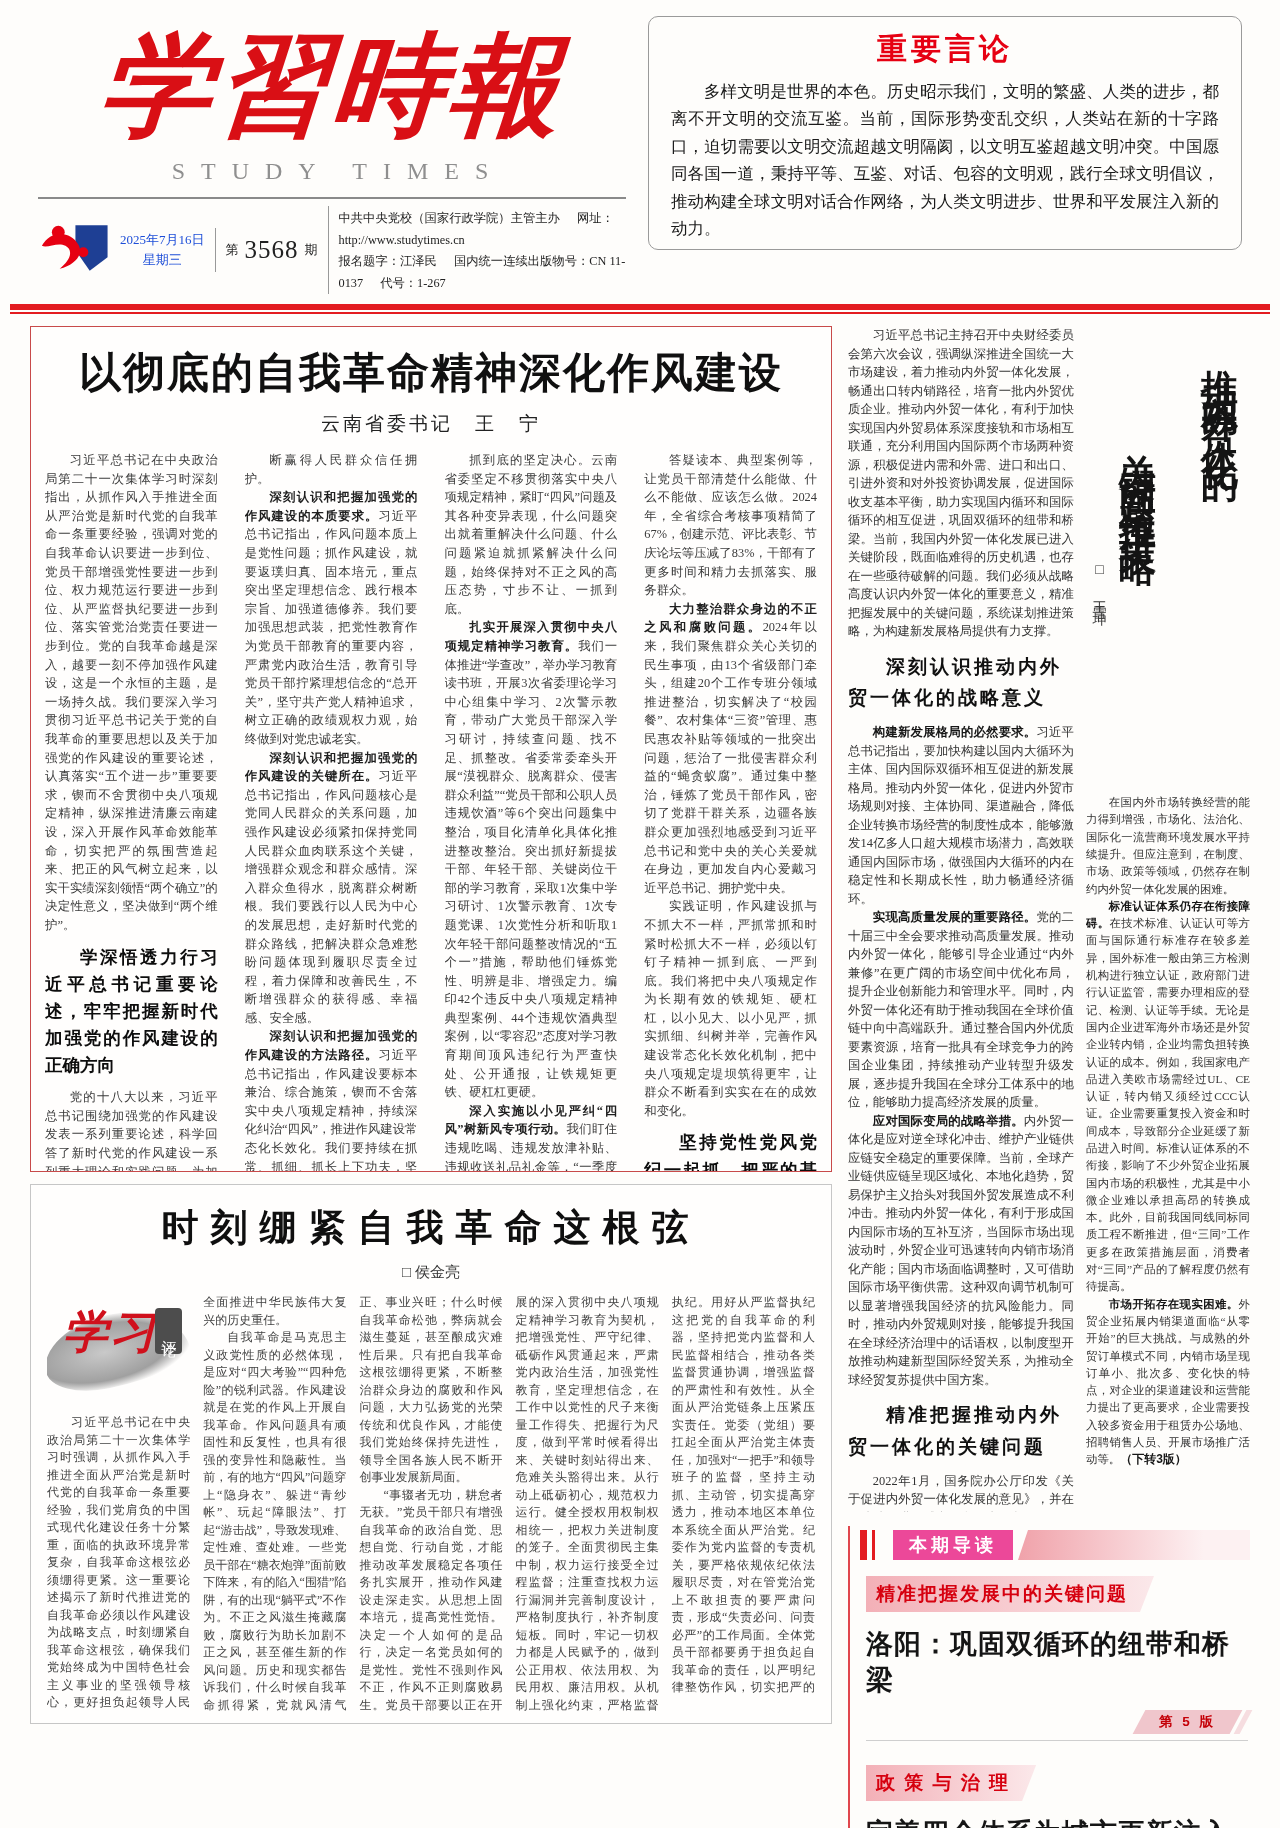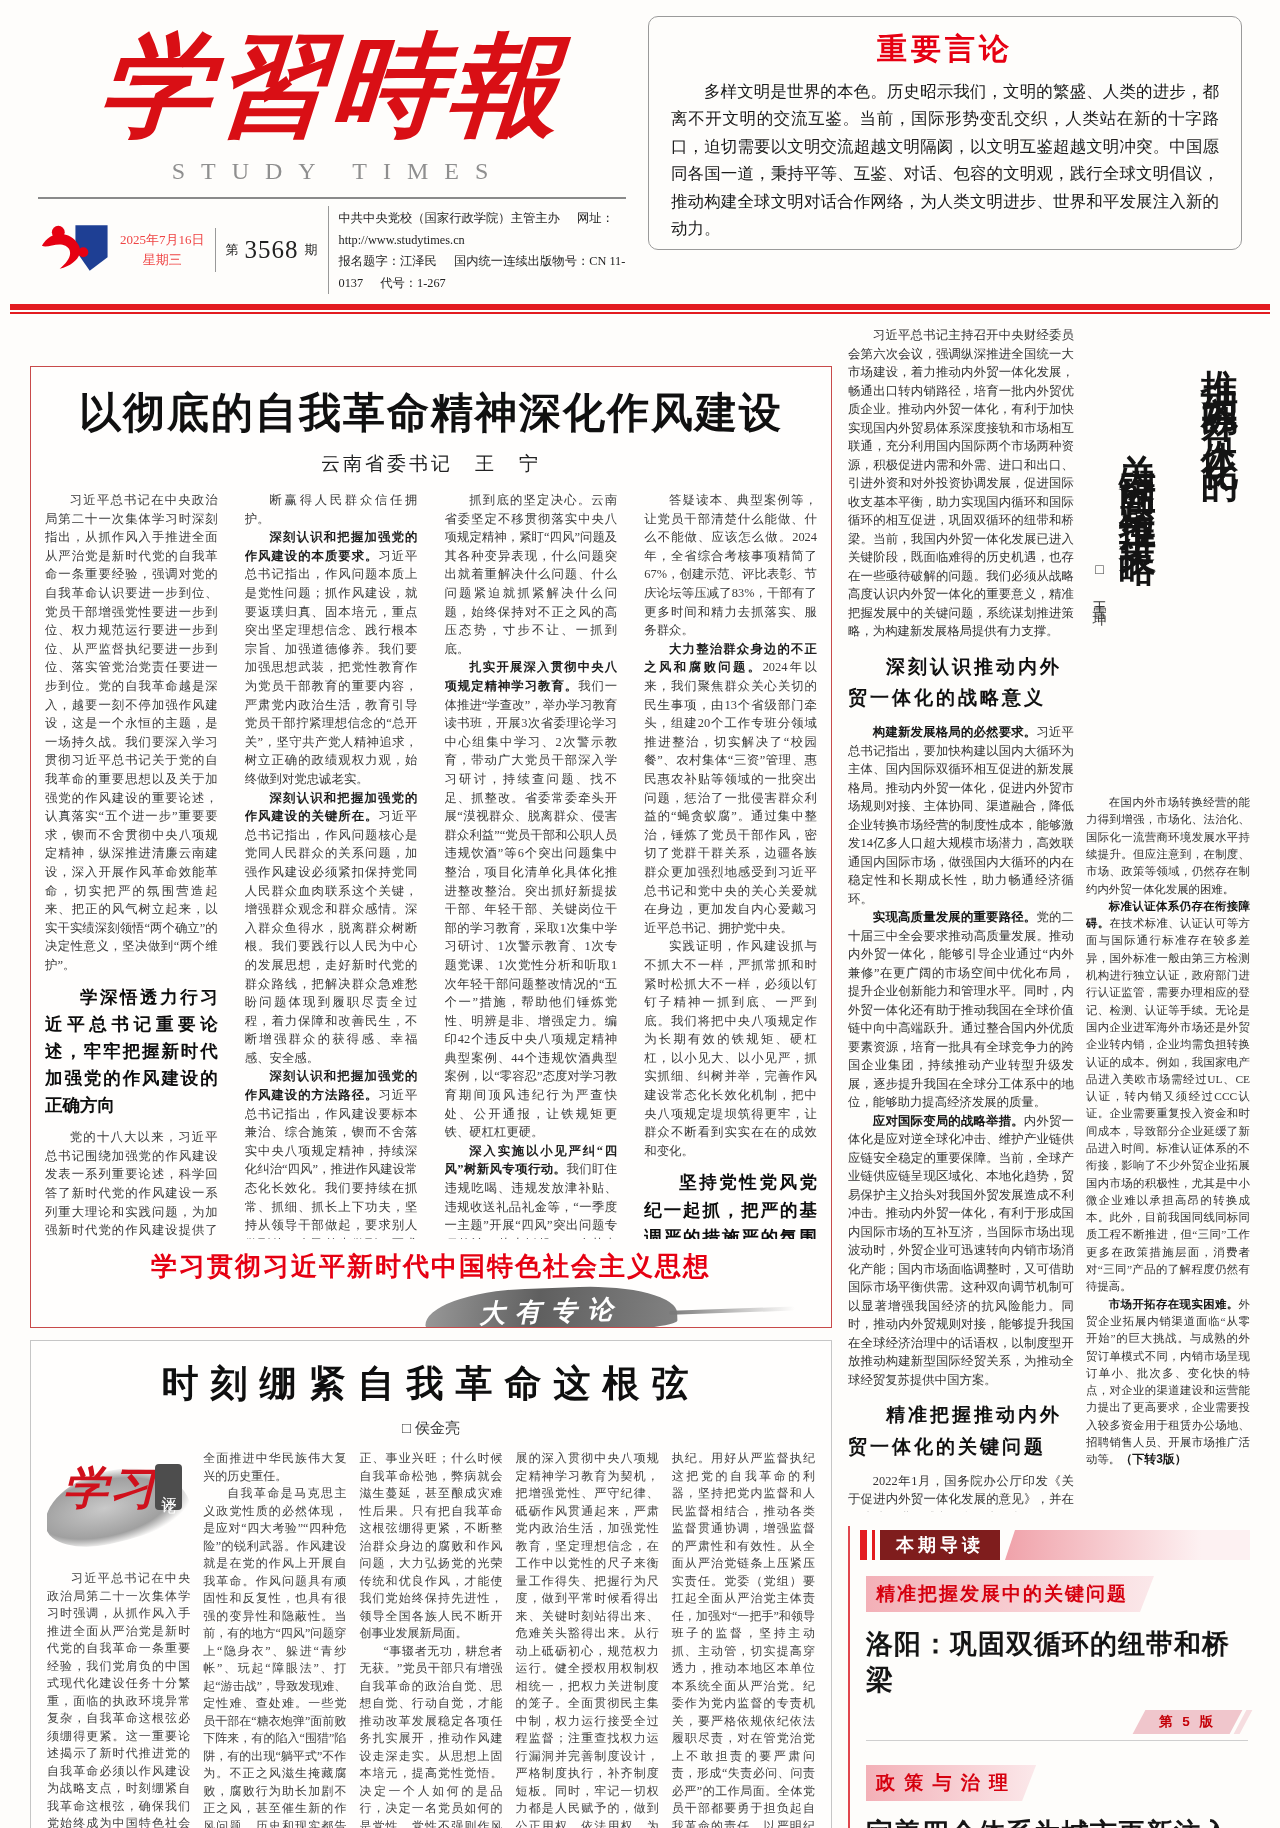--- a/index.html
+++ b/index.html
@@ -9,42 +9,42 @@
 
   
   .header { display:flex; padding:16px 38px 0 38px; gap:22px; }
   .header-left { width:588px; flex:none; }
   .masthead { font-size:112px; font-weight:900; color:#d90f15; text-align:center; line-height:1.25;
               letter-spacing:4px; font-style:italic; transform:skewX(-4deg); white-space:nowrap;
               font-family:"Liberation Serif",serif; }
   .masthead-en { text-align:center; font-size:24px; letter-spacing:16px; color:#8f8f8f; padding:2px 0 8px 12px; }
   .info-row { border-top:2px solid #8a8a8a; margin-top:4px; padding-top:7px; display:flex; align-items:center; gap:10px; }
   .logo-icon { flex:none; }
-  .date-block { font-size:13px; text-align:center; line-height:1.55; flex:none; color:#ef4444; }
+  .date-block { font-size:13px; text-align:center; line-height:1.55; flex:none; color:#1d4ed8; }
   .seg { border-left:1px solid #999; padding-left:10px; min-height:44px; display:flex; align-items:center; }
   .issue-block { font-size:13px; gap:4px; }
   .issue-no { font-size:25px; letter-spacing:1px; padding:0 2px; }
   .org-block { display:block; font-size:12.3px; line-height:1.75; padding-top:2px; color:#222; }
   .sp { margin-left:14px; }
 
   .remarks-box { flex:1; border:1px solid #9a9a9a; border-radius:10px; padding:10px 22px 8px; height:234px; }
   .remarks-title { text-align:center; color:#e60012; font-size:30px; font-weight:900;
                    font-family:"Liberation Sans","DejaVu Sans",sans-serif; letter-spacing:4px; margin:2px 0 8px; }
   .remarks-body { font-size:16.5px; line-height:1.66; text-align:justify; text-indent:2em; color:#1a1a1a; }
 
   .red-rule  { height:6px; background:#e31c20; margin:10px 10px 0; }
   .red-rule2 { height:2px; background:#e31c20; margin:2px 10px 0; }
 
   
   .content { display:flex; gap:16px; padding:12px 30px 0; }
   .col-left { width:802px; flex:none; }
   .col-right { flex:1; min-width:0; }
 
   
-  .main-box { border:1px solid #c84a4a; height:962px; padding:10px 14px 0; overflow:hidden; background:#fffefd;margin-top:40px; }
+  .main-box { border:1px solid #c84a4a; height:846px; padding:10px 14px 0; overflow:hidden; background:#fffefd; }
   .m-head { font-size:42px; margin:8px 0 10px; text-align:center; letter-spacing:2px; font-weight:700; color:#101010; }
   .byline { text-align:center; font-size:19px; margin-bottom:14px; letter-spacing:3px; color:#222; }
   .m-body { display:flex; gap:27px; height:748px; overflow:hidden; }
   .m-col { flex:1; min-width:0; overflow:hidden; }
   .para { font-size:12.4px; line-height:18.6px; text-align:justify; text-indent:2em; color:#3a3a3a; }
   .para b { color:#1f1f1f; }
   .m-subhead { font-family:"Liberation Sans","DejaVu Sans",sans-serif; font-weight:700; font-size:17.5px;
                line-height:1.55; margin:9px 0; text-indent:2em; color:#0d0d0d; text-align:justify; }
   .jump { font-family:"Liberation Sans",sans-serif; font-size:12px; color:#111; }
   .slogan { text-align:center; color:#e60012; font-size:26px; font-weight:900;
@@ -91,22 +91,22 @@
               letter-spacing:5px; color:#333; }
   .t2-text { height:714px; overflow:hidden; margin-top:8px; }
   .tpara2 { font-size:11.4px; line-height:17.3px; text-align:justify; text-indent:2em; color:#333; }
   .tpara2 b { color:#161616; }
 
   
   .guide { margin-top:14px; border-left:2px solid #e0474e; padding:4px 0 0 10px; }
   .g-header { display:flex; align-items:center; gap:5px; height:30px; }
   .g-bar1 { width:7px; height:30px; background:#e31c20; }
   .g-bar2 { width:3px; height:30px; background:#e31c20; }
-  .g-title { background:#7f1d1d; color:#fff; font-family:"Liberation Sans",sans-serif; font-weight:700;
-             font-size:18px; letter-spacing:4px; padding:0 16px; height:30px; display:flex; align-items:center; }
+  .g-title { background:#ec4899; color:#fff; font-family:"Liberation Sans",sans-serif; font-weight:700;
+             font-size:18px; letter-spacing:4px; padding:0 16px; height:30px; display:flex; align-items:center;margin-left:13px; }
   .g-strip { flex:1; height:30px; background:linear-gradient(90deg,#f0a2aa,#fdf1f2 80%);
              clip-path:polygon(10px 0,100% 0,100% 100%,0 100%); }
   .g-item { padding:16px 2px 8px 6px; }
   .g-cat { display:inline-block; background:linear-gradient(90deg,#f3b0b7,#fbe8ea); color:#d6000f;
            font-family:"Liberation Sans",sans-serif; font-weight:700; font-size:19px; letter-spacing:2px;
            padding:5px 26px 5px 10px; clip-path:polygon(0 0,100% 0,calc(100% - 14px) 100%,0 100%); }
   .g-head { font-size:27px; font-weight:700; letter-spacing:1px; margin:14px 0 12px; color:#151515; }
   .g-pageref { text-align:right; padding-right:12px; }
   .g-badge { position:relative; display:inline-block; background:#f0c6cc; color:#c40008; font-size:13.5px;
              font-weight:700; padding:3px 20px; transform:skewX(-28deg); }

